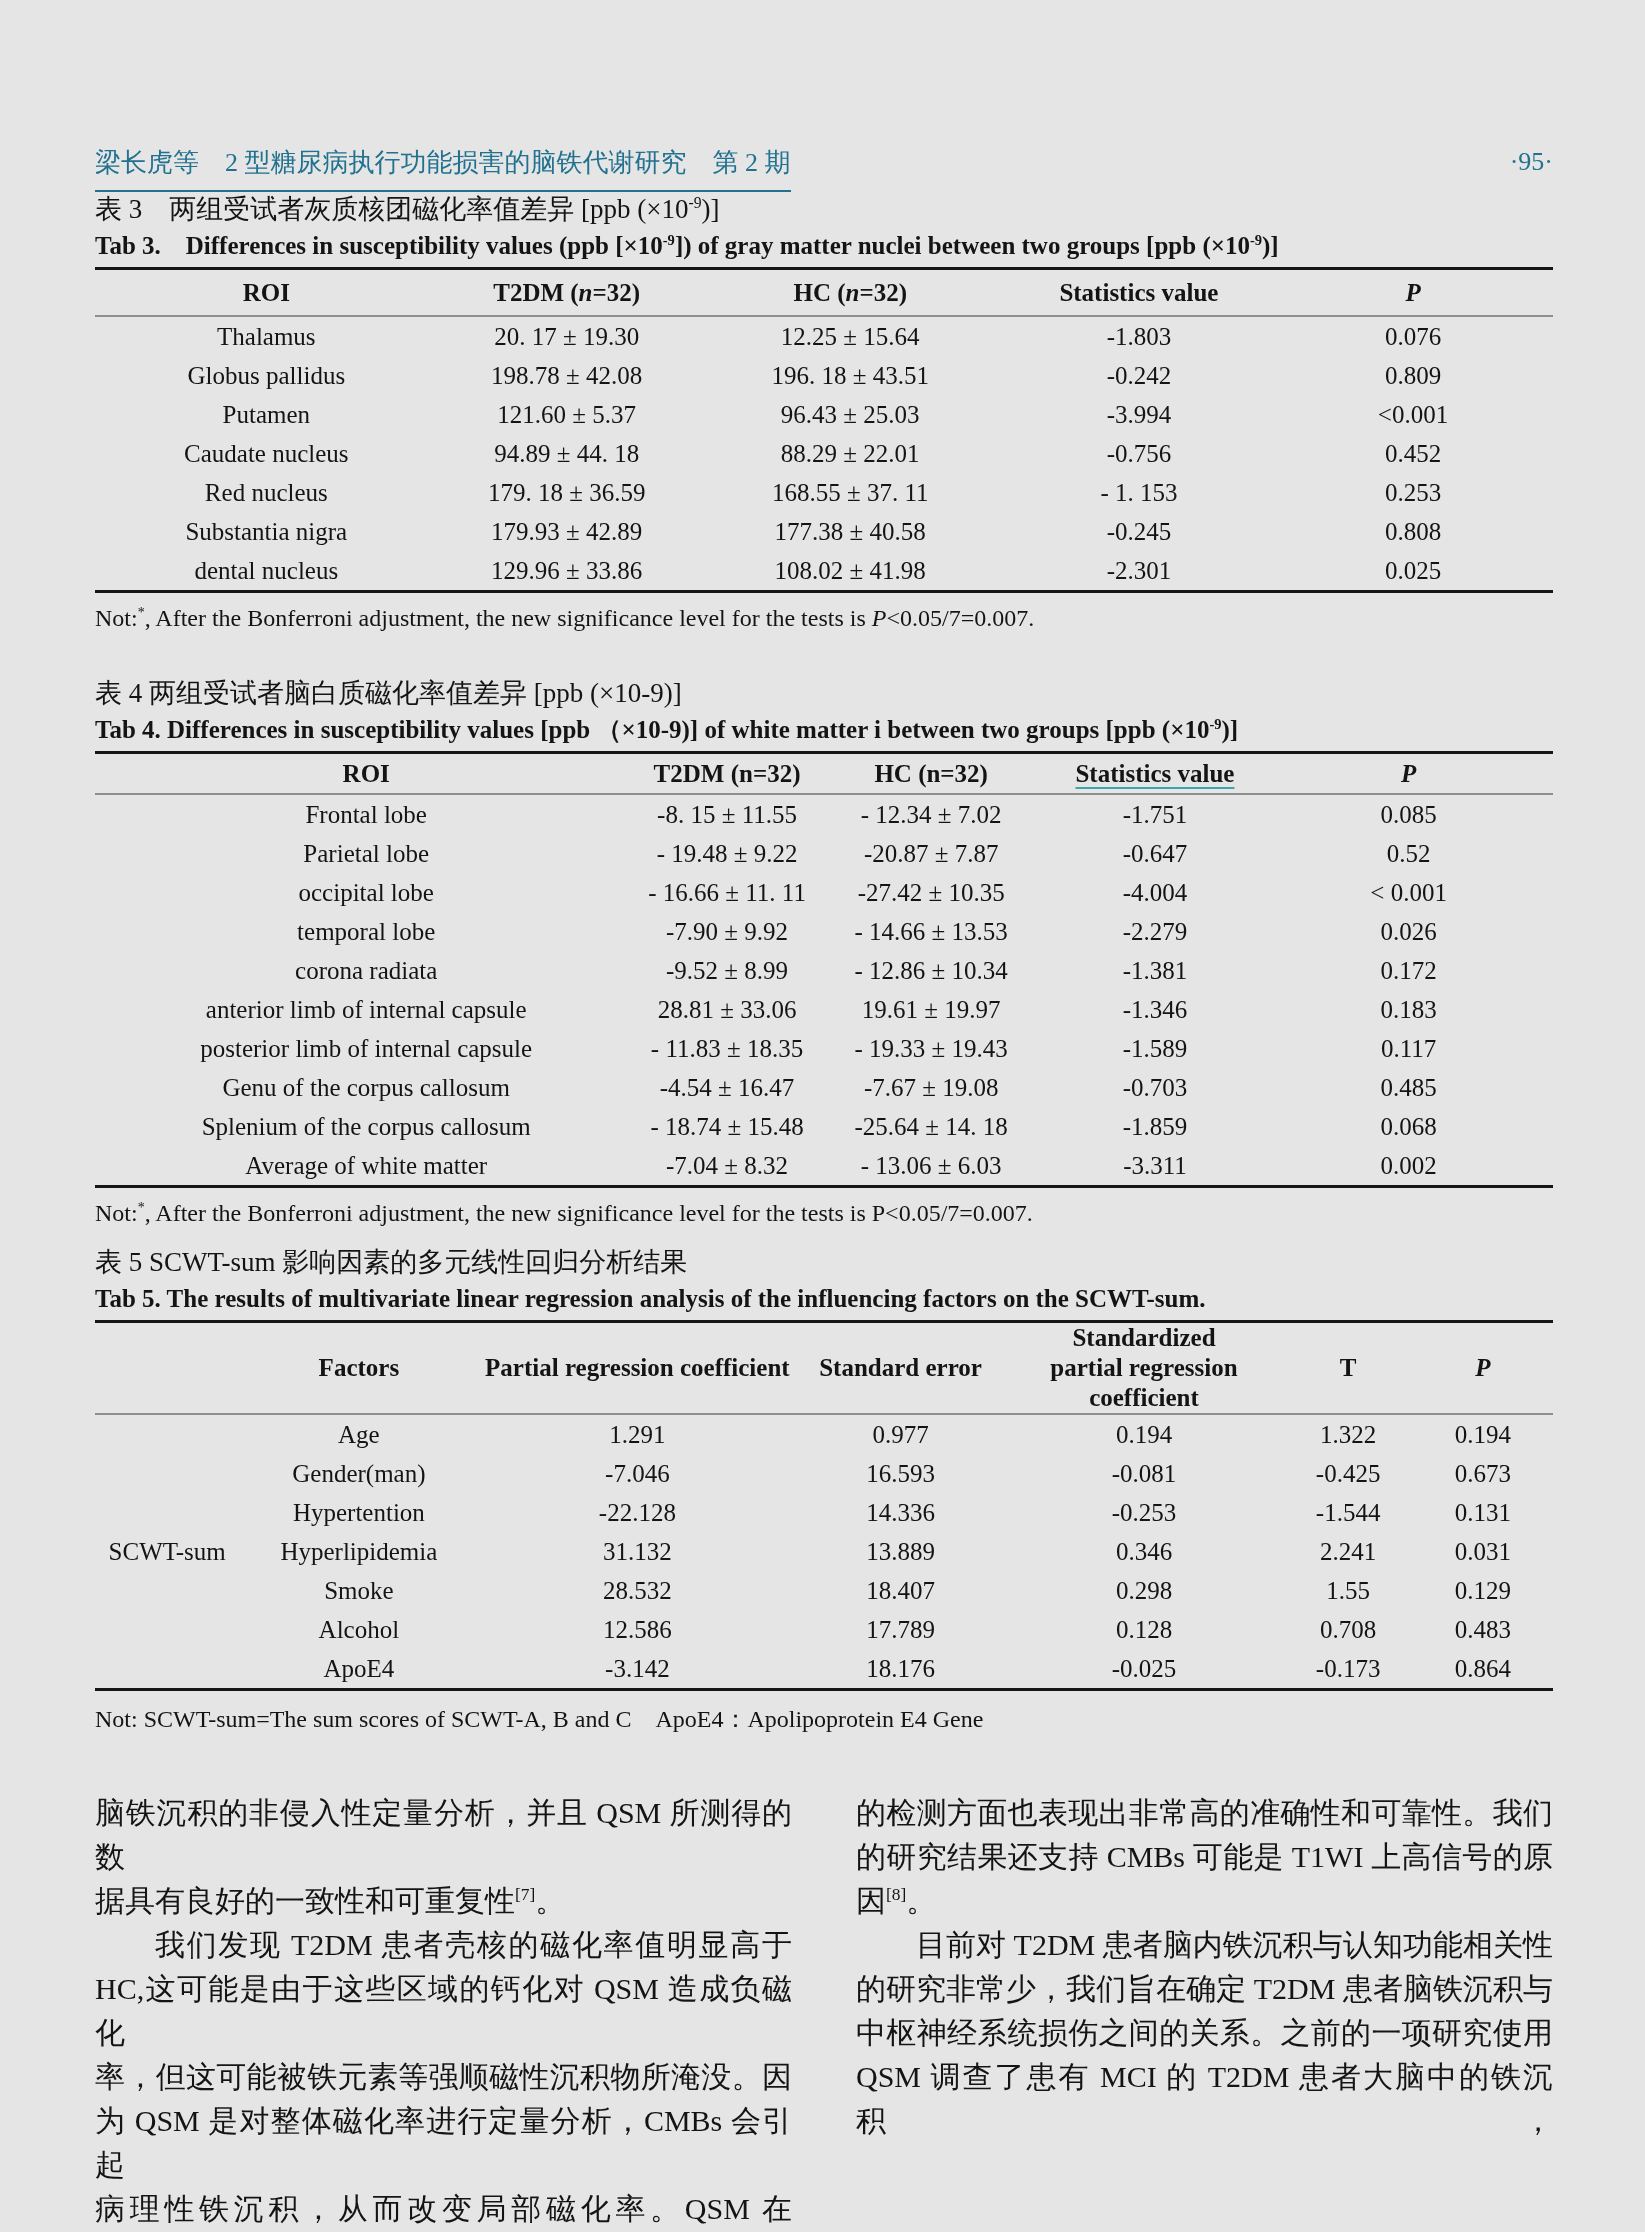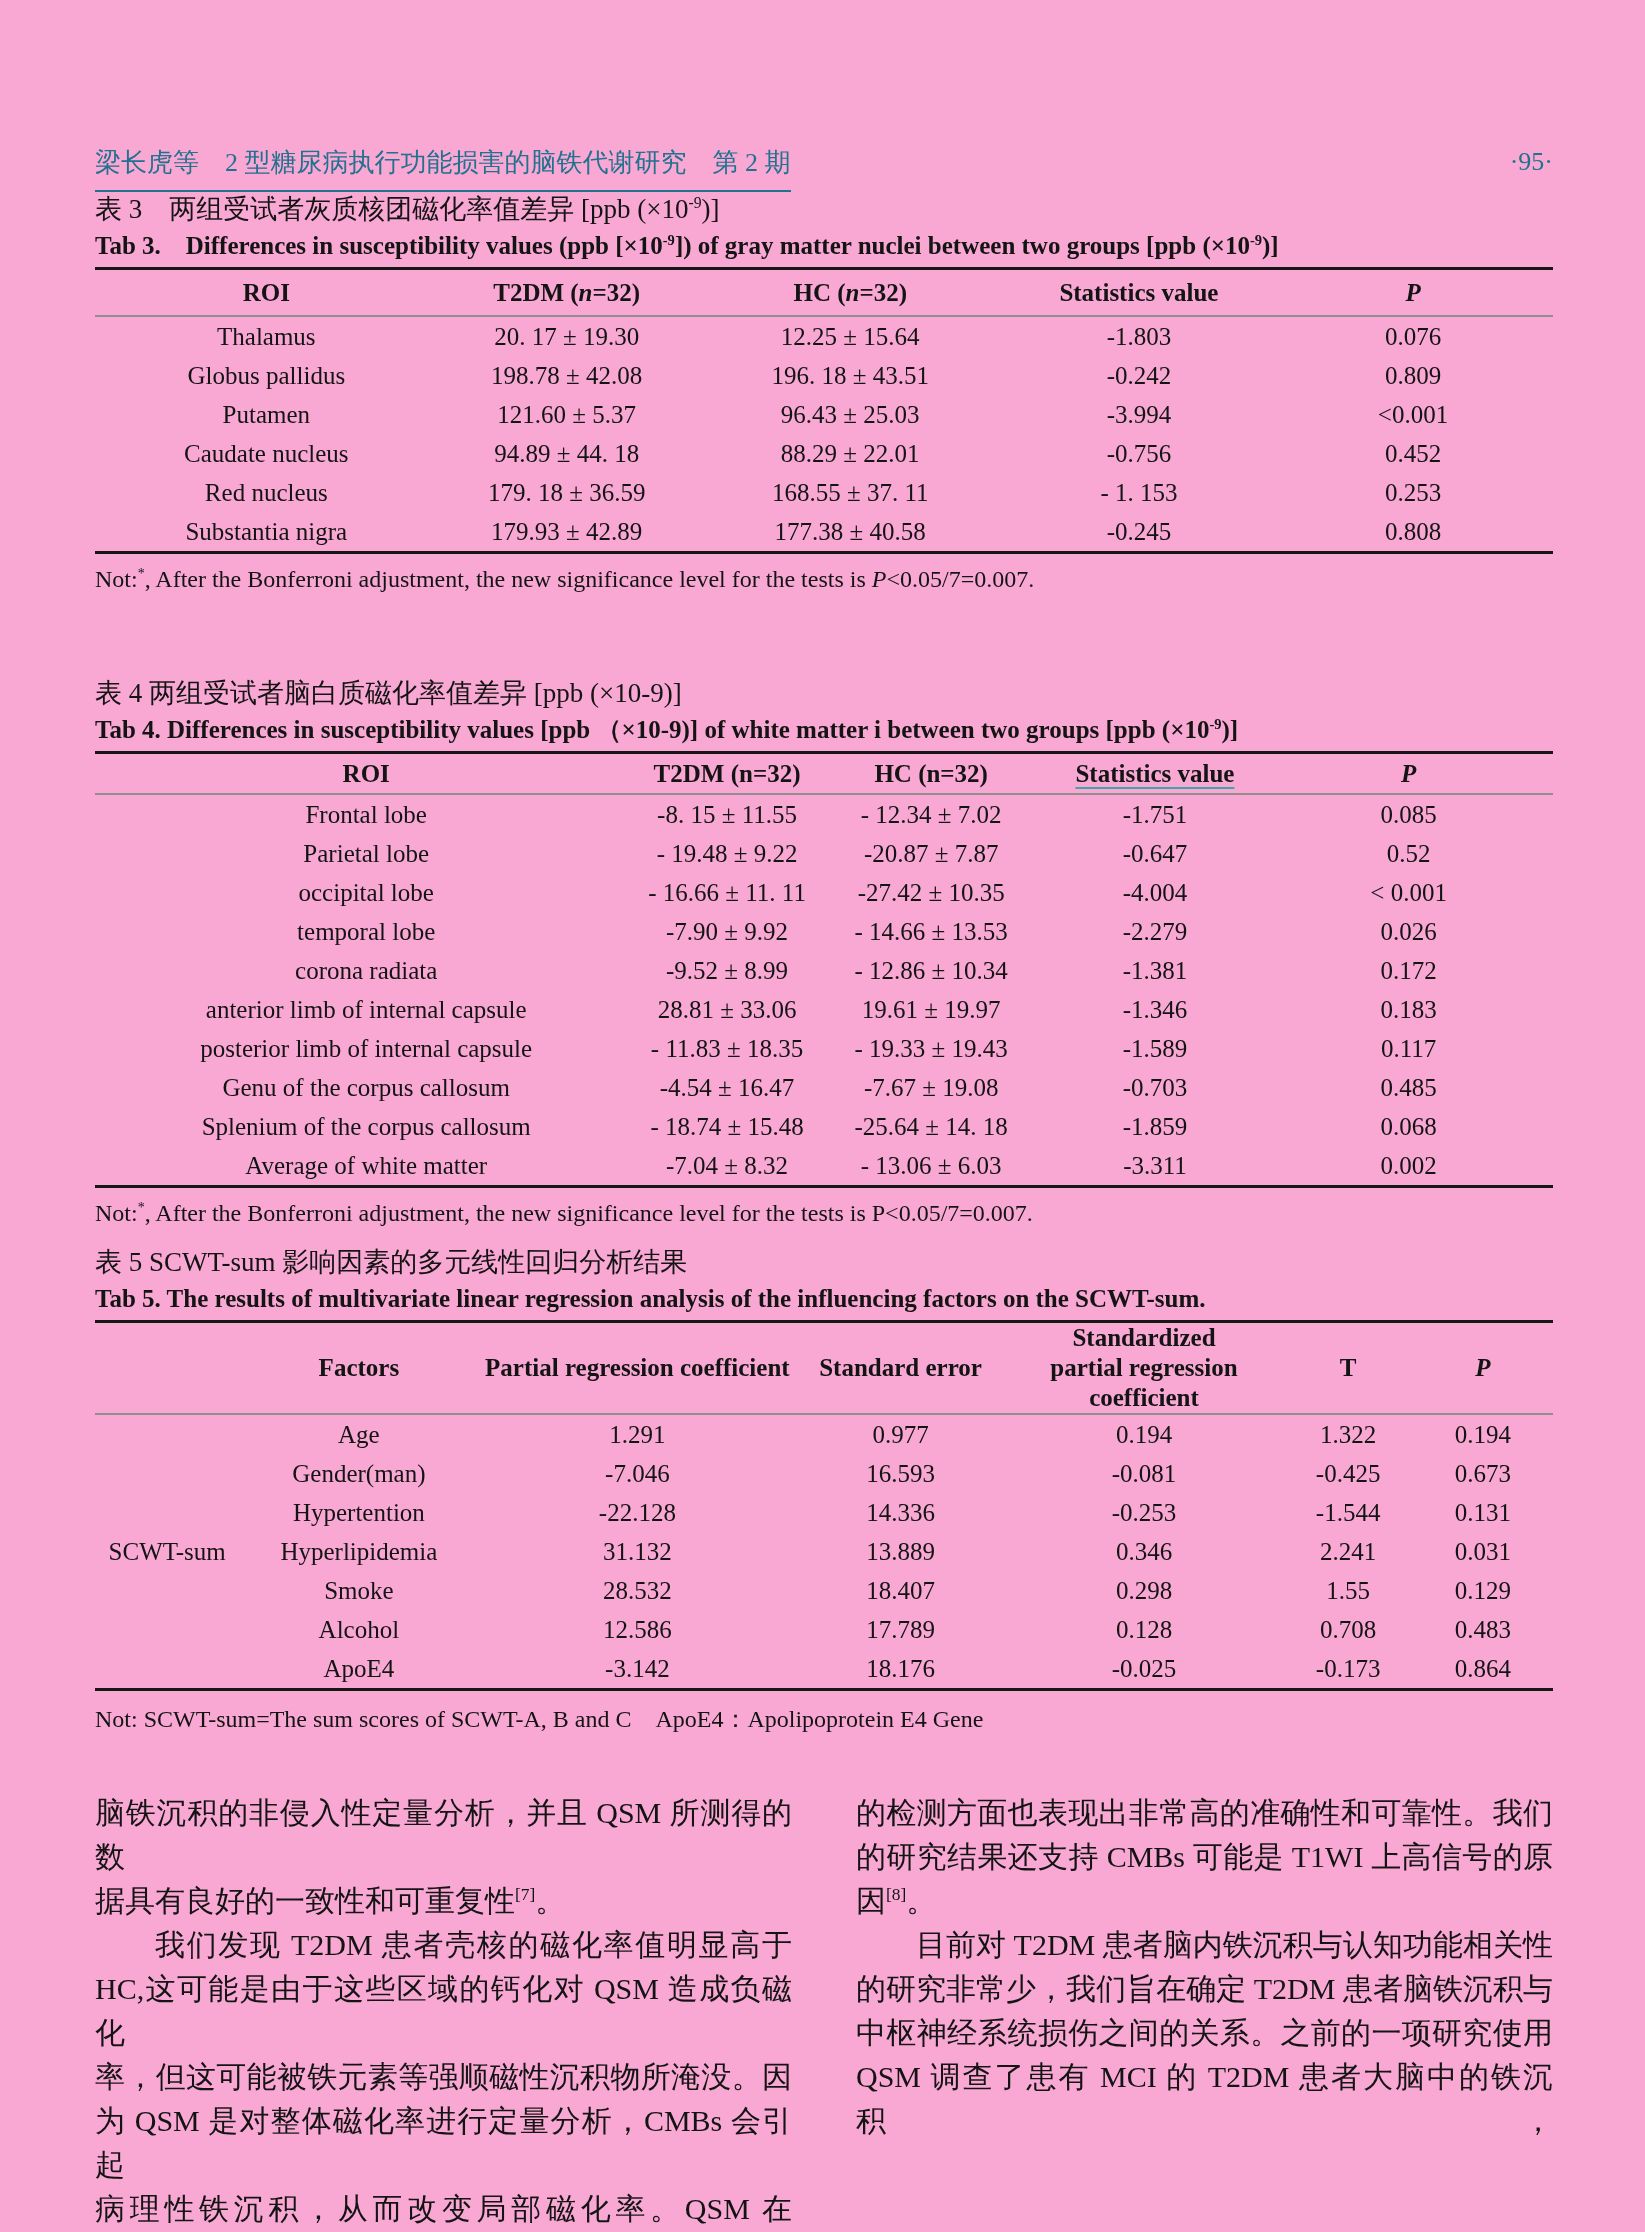--- a/index.html
+++ b/index.html
@@ -1,17 +1,17 @@
 <!DOCTYPE html>
 <html style="--accent: #21718f; --link-underline: #3aa7ad;"><head>
 <meta charset="utf-8">
 <style>
   html,body{margin:0;padding:0;background:#ffffff;}
   .page{
-    position:relative;width:1646px;height:2233px;background:#f9a8d4;overflow:hidden;
+    position:relative;width:1646px;height:2233px;background:#e5e5e5;overflow:hidden;
     font-family:"Liberation Serif","DejaVu Serif",serif;color:#141414;
   }
   
   .header{position:absolute;top:145px;left:95px;width:1458px;display:flex;
     justify-content:space-between;align-items:flex-start;font-size:26px;color:var(--accent,#21718f);}
   .header .left{border-bottom:2px solid var(--accent,#21718f);padding-bottom:10px;}
   .header .pageno{padding-top:2px;}
   
   .tblock{position:absolute;left:95px;width:1458px;}
   #sec3{top:191px;} #sec4{top:675px;} #sec5{top:1244px;}
@@ -102,20 +102,27 @@
             <td>- 1. 153</td>
             <td>0.253</td>
           </tr>
           <tr>
             <td>Substantia nigra</td>
             <td>179.93 ± 42.89</td>
             <td>177.38 ± 40.58</td>
             <td>-0.245</td>
             <td>0.808</td>
           </tr>
+          <tr>
+            <td>dental nucleus</td>
+            <td>129.96 ± 33.86</td>
+            <td>108.02 ± 41.98</td>
+            <td>-2.301</td>
+            <td>0.025</td>
+          </tr>
         </tbody>
       </table>
     <div class="tnote">Not:<sup>*</sup>, After the Bonferroni adjustment, the new significance level for the tests is <i>P</i>&lt;0.05/7=0.007.</div>
   </section>
 
   <section class="tblock" id="sec4">
     <div class="tzh">表 4 两组受试者脑白质磁化率值差异 [ppb (×10-9)]</div>
     <div class="ten">Tab 4. Differences in susceptibility values [ppb （×10-9)] of white matter i between two groups [ppb (×10<sup>-9</sup>)]</div>
     <table class="tbl" id="t4">
         <colgroup>

